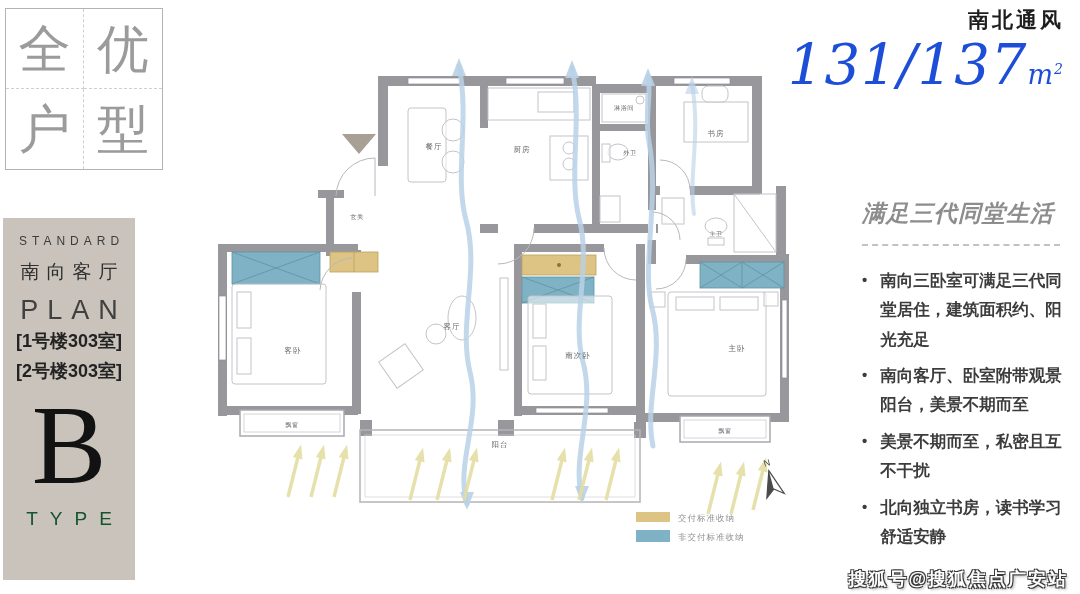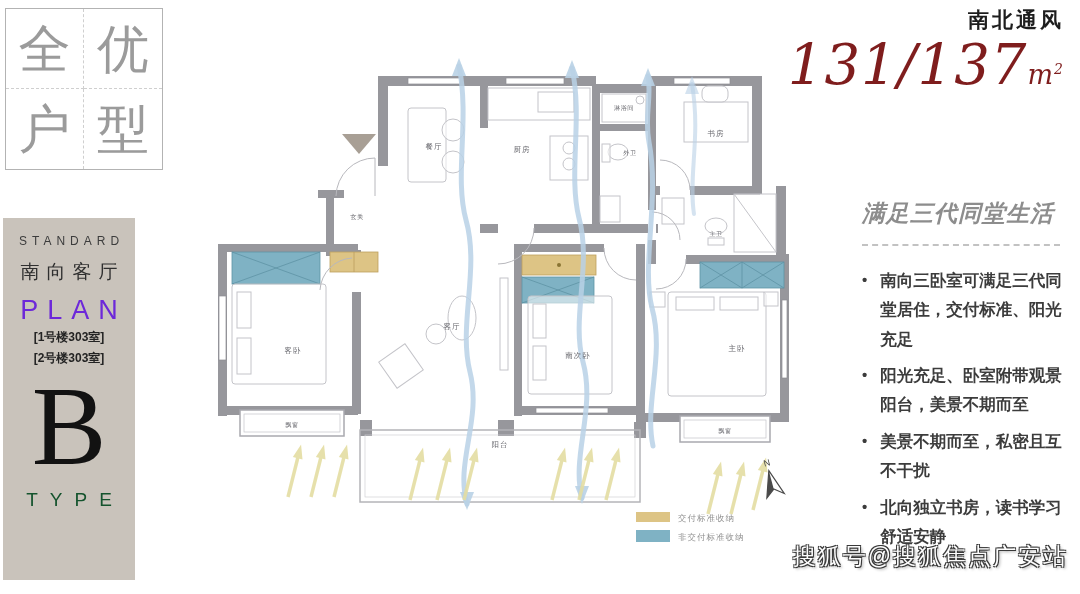--- a/index.html
+++ b/index.html
@@ -13,46 +13,46 @@
               font-size:52px;font-weight:500;color:#9b9b9b;line-height:1;}
   .badge-cell.c1{border-right:1px dashed #cfcfcf;border-bottom:1px dashed #cfcfcf;}
   .badge-cell.c2{border-bottom:1px dashed #cfcfcf;}
   .badge-cell.c3{border-right:1px dashed #cfcfcf;}
 
   
   .banner{position:absolute;left:3px;top:218px;width:132px;height:362px;background:#c9c3bb;
           display:flex;flex-direction:column;align-items:center;text-align:center;}
   .bn-standard{margin-top:16px;font-size:12px;letter-spacing:5px;color:#3c3c3c;padding-left:5px;}
   .bn-cn{margin-top:11px;font-size:19px;letter-spacing:7px;color:#2f2f2f;padding-left:7px;}
-  .bn-plan{margin-top:10px;font-size:27px;letter-spacing:9px;color:#6d28d9;padding-left:9px;}
-  .bn-room{margin-top:2px;font-size:12px;font-weight:700;color:#232323;line-height:1.55;}
+  .bn-plan{margin-top:10px;font-size:27px;letter-spacing:9px;color:#404040;padding-left:9px;}
+  .bn-room{margin-top:2px;font-size:18px;font-weight:700;color:#232323;line-height:1.55;}
   .bn-room:first-of-type{margin-top:12px;}
   .bn-letter{margin-top:2px;font-size:112px;line-height:1.02;color:#121212;
              font-family:"Liberation Serif",serif;font-weight:500;}
   .bn-type{margin-top:6px;font-size:19px;letter-spacing:12px;color:#14532d;padding-left:12px;}
 
   
   .area{position:absolute;right:16px;top:6px;text-align:right;}
   .area-label{font-size:21px;font-weight:700;letter-spacing:3px;color:#1d1d1d;}
   .area-value{margin-top:2px;font-family:"DejaVu Serif",serif;font-style:italic;
-              font-size:56px;line-height:1.05;color:#7f1d1d;letter-spacing:1px;}
+              font-size:56px;line-height:1.05;color:#1d4ed8;letter-spacing:1px;}
   .area-unit{font-size:27px;}
   .area-unit sup{font-size:14px;}
 
   
   .highlights{position:absolute;left:862px;top:198px;width:204px;}
   .hl-title{font-size:23px;font-weight:700;color:#8d8d8d;letter-spacing:1px;margin:0;font-style:italic;}
   .hl-dash{border:none;border-top:2px dashed #c2c2c2;margin:15px 0 20px 0;width:198px;}
   .hl-list{list-style:none;margin:0;padding:0;}
   .hl-item{display:flex;gap:13px;margin-bottom:7px;font-size:16.5px;line-height:1.78;
            color:#3c3c3c;font-weight:600;}
   .hl-dot{flex:0 0 auto;color:#3c3c3c;font-size:15px;line-height:1.9;}
 
   
-  .watermark{position:absolute;right:12px;bottom:22px;font-size:23px;font-weight:400;letter-spacing:2px;
+  .watermark{position:absolute;right:12px;bottom:3px;font-size:18px;font-weight:700;letter-spacing:2px;
              color:#fdfdfd;
              text-shadow:-1px -1px 0 #3a3a3a,1px -1px 0 #3a3a3a,-1px 1px 0 #3a3a3a,1px 1px 0 #3a3a3a,2px 2px 3px rgba(0,0,0,.35);}
 
   
   .plan{position:absolute;left:195px;top:45px;width:615px;height:510px;}
   .plan text{font-family:"Liberation Sans",sans-serif;}
   .wall{fill:#97979c;}
   .win{fill:#ffffff;stroke:#8e8e93;stroke-width:0.7;}
   .furn{stroke:#c4c4c9;stroke-width:1;fill:#ffffff;fill-opacity:0.55;}
   .door{stroke:#b8b8bd;stroke-width:1;fill:none;}
@@ -287,25 +287,25 @@
       <text class="legendlbl" x="678" y="540">非交付标准收纳</text>
     </g>
   </svg>
 
   <section class="highlights">
     <h2 class="hl-title">满足三代同堂生活</h2>
     <hr class="hl-dash">
     <ul class="hl-list">
       <li class="hl-item">
           <span class="hl-dot">•</span>
-          <span>南向三卧室可满足三代同堂居住，交付标准、阳光充足</span>
+          <span>南向三卧室可满足三代同堂居住，建筑面积约、阳光充足</span>
         </li>
       <li class="hl-item">
           <span class="hl-dot">•</span>
-          <span>阳光充足、卧室附带观景阳台，美景不期而至</span>
+          <span>南向客厅、卧室附带观景阳台，美景不期而至</span>
         </li>
       <li class="hl-item">
           <span class="hl-dot">•</span>
           <span>美景不期而至，私密且互不干扰</span>
         </li>
       <li class="hl-item">
           <span class="hl-dot">•</span>
           <span>北向独立书房，读书学习舒适安静</span>
         </li>
     </ul>

